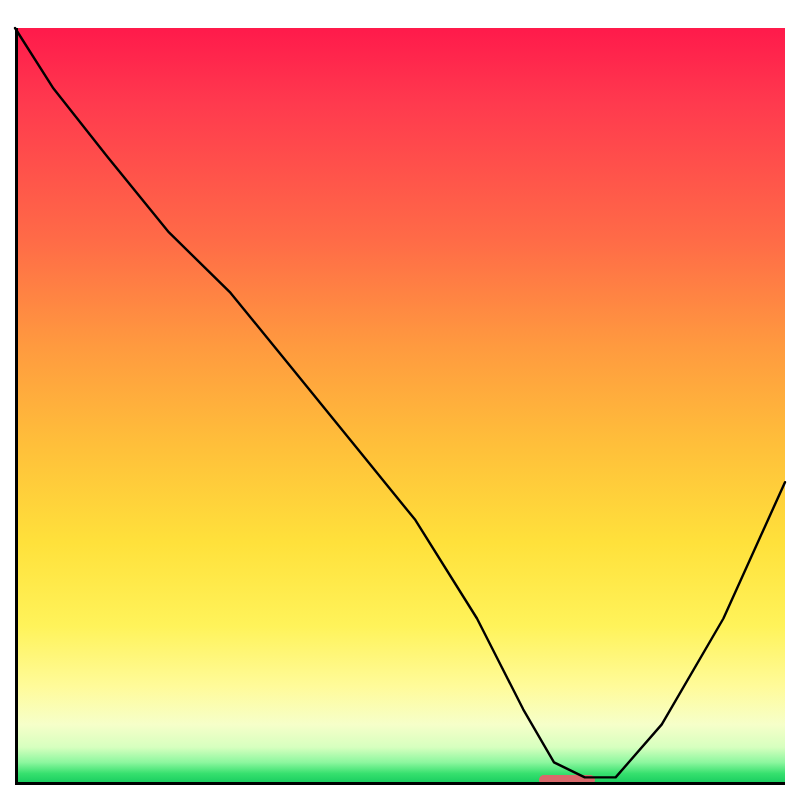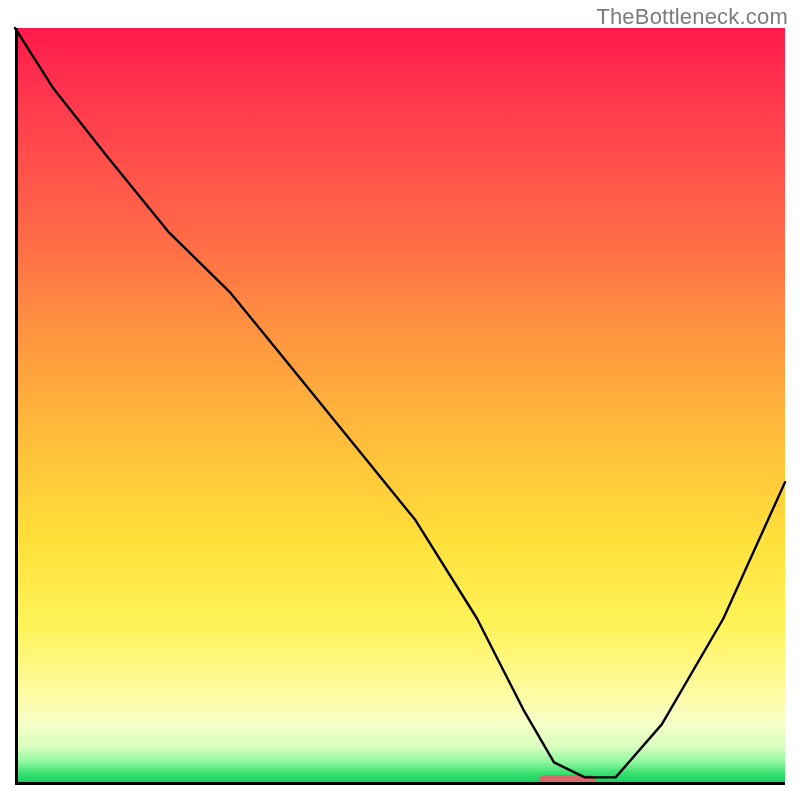--- a/index.html
+++ b/index.html
@@ -89,21 +89,20 @@
     stroke-width: 2.4;
     stroke-linejoin: round;
     stroke-linecap: round;
   }
 </style>
 </head>
 <body>
 
 <div class="stage">
 
-  <div class="watermark">TheBottleneck.com</div>
 
   <div class="plot">
     <div class="gradient"></div>
 
     <div class="marker" style="left:524px; bottom:0px; width:56px;" title="optimal-marker"></div>
 
     <svg class="curve" viewBox="0 0 770 757" preserveAspectRatio="none">
       <path d="M0.0 0.0 L38.5 60.6 L92.4 128.7 L154.0 204.4 L215.6 264.9 L277.2 340.6 L338.8 416.3 L400.4 492.1 L462.0 590.5 L508.2 681.3 L539.0 734.3 L569.8 749.4 L600.6 749.4 L646.8 696.4 L708.4 590.5 L770.0 454.2"></path>
     </svg>
   </div>

